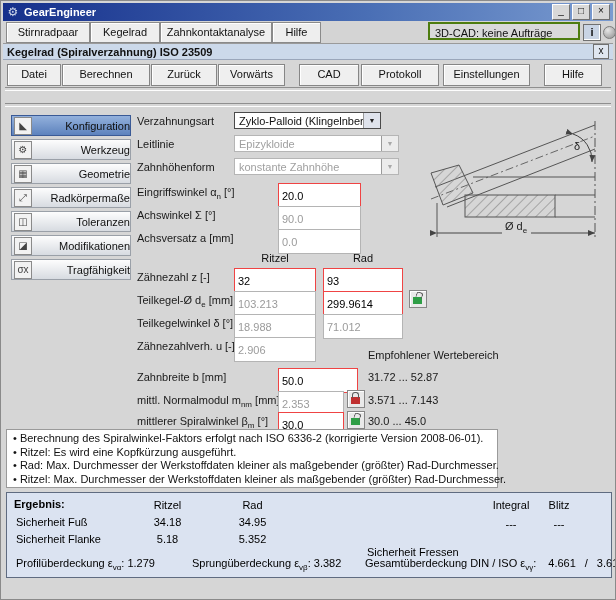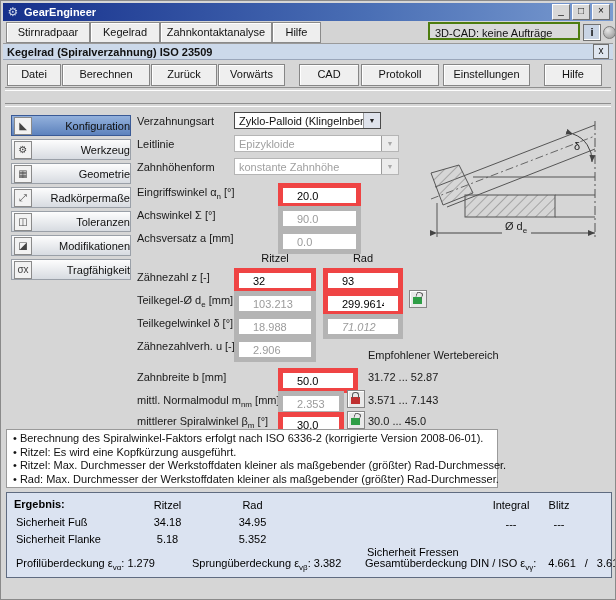--- a/index.html
+++ b/index.html
@@ -50,22 +50,22 @@
   .flabel{position:absolute;font-size:11px;color:#1a1a1a;white-space:nowrap;}
   sub.s{font-size:8px;}
   .combo{position:absolute;height:17px;background:#fff;border:1px solid #4a4a4a;box-sizing:border-box;
          display:flex;align-items:center;}
   .combo .cv{flex:1;padding-left:4px;font-size:11px;white-space:nowrap;overflow:hidden;}
   .combo .ca{width:16px;height:15px;background:#dfe3ec;border-left:1px solid #9a9a9a;text-align:center;
              font-size:7px;line-height:15px;color:#222;}
   .combo.disabled{border-color:#b5b5b5;}
   .combo.disabled .cv{color:#a0a0a0;}
   .combo.disabled .ca{color:#a8a8a8;background:#ececec;}
-  input.fld{position:absolute;height:25px;background:#fff;border:5px solid #ef4444;font-size:11px;
-            padding:0 14px;box-sizing:border-box;font-family:inherit;color:#000;}
+  input.fld{position:absolute;height:25px;background:#fff;border:1px solid #ef4444;font-size:11px;
+            padding:0 3px;box-sizing:border-box;font-family:inherit;color:#000;}
   input.fld.disabled{border-color:#b4b4b4;color:#9b9b9b;}
   .colhead{position:absolute;font-size:11px;text-align:center;}
   .range{position:absolute;font-size:11px;color:#1a1a1a;}
   
   .lockbtn{position:absolute;width:16px;height:16px;background:#e9e9e9;border:1px solid #868686;
            box-shadow:inset 1px 1px 0 #fff;}
   .lock{position:absolute;left:3px;top:6px;width:9px;height:7px;}
   .lock::before{content:"";position:absolute;top:-5px;left:1px;width:5px;height:5px;
                 border:1.5px solid #5a5a5a;border-bottom:none;border-radius:3px 3px 0 0;}
   .lock.open::before{left:3px;transform:rotate(18deg);}
@@ -186,21 +186,21 @@
 
   <div class="flabel" style="left:136px;top:293px;"><span>Teilkegel-Ø d</span><sub class="s">e</sub><span> [mm]</span></div>
   <input class="fld disabled" style="left: 233px; top: 290px; width: 82px;" value="103.213">
   <input class="fld" style="left: 322px; top: 290px; width: 80px;" value="299.9614">
   <div class="lockbtn" style="left:408px;top:289px;">
     <div class="lock open" style="background:#2f9e46;"></div>
   </div>
 
   <div class="flabel" style="left:136px;top:316px;">Teilkegelwinkel δ [°]</div>
   <input class="fld disabled" style="left: 233px; top: 313px; width: 82px;" value="18.988">
-  <input class="fld disabled" style="left: 322px; top: 313px; width: 80px; font-style: italic;" value="71.012">
+  <input class="fld disabled" style="left: 322px; top: 313px; width: 80px;" value="71.012">
 
   <div class="flabel" style="left:136px;top:339px;">Zähnezahlverh. u [-]</div>
   <input class="fld disabled" style="left: 233px; top: 336px; width: 82px;" value="2.906">
 
   <div class="flabel" style="left:367px;top:348px;">Empfohlener Wertebereich</div>
 
   <div class="flabel" style="left:136px;top:370px;">Zahnbreite b [mm]</div>
   <input class="fld" style="left: 277px; top: 367px; width: 80px;" value="50.0">
   <div class="range" style="left:367px;top:370px;">31.72 ... 52.87</div>
 
@@ -250,22 +250,22 @@
       <line x1="10" y1="126" x2="75" y2="126" stroke="#444" stroke-width="1" marker-start="url(#arr)"></line>
       <line x1="104" y1="126" x2="168" y2="126" stroke="#444" stroke-width="1" marker-end="url(#arr)"></line>
     </svg>
     <div class="abs" style="left:147px;top:33px;font-size:11px;color:#222;">δ</div>
     <div class="abs" style="left:78px;top:113px;font-size:11px;color:#222;"><span>Ø d</span><sub class="s">e</sub></div>
   </div>
 
   <div class="abs notes">
     <div>• Berechnung des Spiralwinkel-Faktors erfolgt nach ISO 6336-2 (korrigierte Version 2008-06-01).</div>
     <div>• Ritzel: Es wird eine Kopfkürzung ausgeführt.</div>
+    <div>• Rad: Max. Durchmesser der Werkstoffdaten kleiner als maßgebender (größter) Rad-Durchmesser.</div>
     <div>• Ritzel: Max. Durchmesser der Werkstoffdaten kleiner als maßgebender (größter) Rad-Durchmesser.</div>
-    <div>• Rad: Max. Durchmesser der Werkstoffdaten kleiner als maßgebender (größter) Rad-Durchmesser.</div>
   </div>
 
   <div class="abs results">
     <div class="r" style="left:7px;top:5px;font-weight:bold;">Ergebnis:</div>
     <div class="r rc" style="left:133px;top:6px;width:55px;">Ritzel</div>
     <div class="r rc" style="left:218px;top:6px;width:55px;">Rad</div>
     <div class="r" style="left:360px;top:6px;margin-top:47px;">Sicherheit Fressen</div>
     <div class="r rc" style="left:482px;top:6px;width:44px;">Integral</div>
     <div class="r rc" style="left:530px;top:6px;width:44px;">Blitz</div>
 

